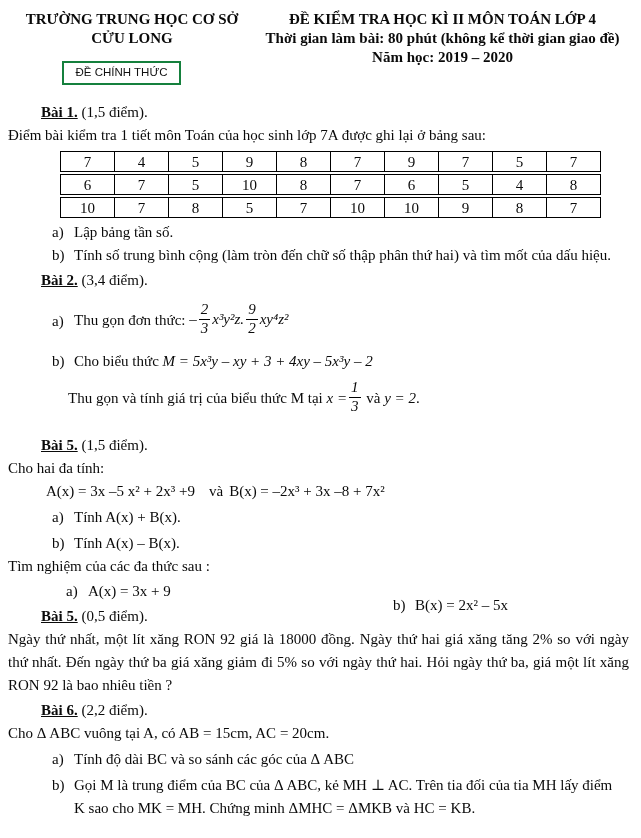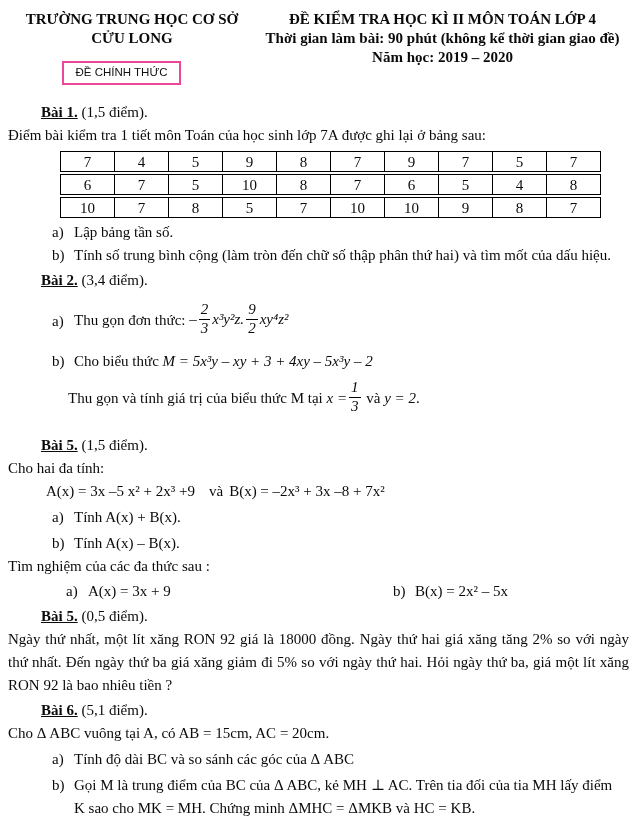--- a/index.html
+++ b/index.html
@@ -9,21 +9,21 @@
     font-family:"Liberation Serif","DejaVu Serif",serif;
     font-size:15px; line-height:23px; color:#0a0a0a;
     padding:10px 12px 0 8px; position:relative;
   }
   
   .header { display:flex; }
   .header-left { width:248px; text-align:center; }
   .header-left .school { font-weight:bold; font-size:15px; line-height:19px; }
   .badge {
     display:inline-block; margin-top:13px; margin-right:21px;
-    border:2px solid #ec4899; padding:3px 11px 4px;
+    border:2px solid #15803d; padding:3px 11px 4px;
     font-family:"Liberation Sans","DejaVu Sans",sans-serif;
     font-size:11.5px; line-height:13px; color:#111;
   }
   .header-right { flex:1; text-align:center; }
   .header-right div { font-weight:bold; font-size:15px; line-height:19px; }
   
   .content { margin-top:16px; }
   .sec-head { margin-top:2px;margin-left:33px; }
   .bai-label { font-weight:bold; text-decoration:underline; }
   .intro { }
@@ -48,36 +48,36 @@
     line-height:1.05; margin:0 2px; position:relative; top:-2px;
   }
   .frac .num { display:block; border-bottom:1px solid #000; padding:0 2px 1px; }
   .frac .den { display:block; padding-top:1px; }
   .tall { margin-top:7px; margin-bottom:7px; min-height:44px; align-items:center; }
   .note-line { margin:9px 0 8px 60px; min-height:44px; display:flex; }
   .poly-line { margin-left:38px; }
   .sp { display:inline-block; width:14px; }
   
   .two-col { position:relative; margin-top:2px; }
-  .two-col .col-b { position:absolute; left:385px; top:0; }
+  .two-col .col-b { position:absolute; left:385px; top:14px; }
   
   .para { text-align:justify; }
 </style>
 </head>
 <body>
 
 <div class="header">
   <div class="header-left">
     <div class="school">TRƯỜNG TRUNG HỌC CƠ SỞ</div>
     <div class="school">CỬU LONG</div>
     <span class="badge">ĐỀ CHÍNH THỨC</span>
   </div>
   <div class="header-right">
     <div>ĐỀ KIỂM TRA HỌC KÌ II MÔN TOÁN LỚP 4</div>
-    <div>Thời gian làm bài: 90 phút (không kể thời gian giao đề)</div>
+    <div>Thời gian làm bài: 80 phút (không kể thời gian giao đề)</div>
     <div>Năm học: 2019 – 2020</div>
   </div>
 </div>
 
 <div class="content">
 
   <div class="sec-head">
     <span class="bai-label">Bài 1.</span><span> (1,5 điểm).</span>
   </div>
   <div class="intro">Điểm bài kiểm tra 1 tiết môn Toán của học sinh lớp 7A được ghi lại ở bảng sau:</div>
@@ -178,21 +178,21 @@
       <span class="item-label" style="display:inline-block;width:22px">b)</span><span>B(x) = 2x² – 5x</span>
     </div>
   </div>
 
   <div class="sec-head">
     <span class="bai-label">Bài 5.</span><span> (0,5 điểm).</span>
   </div>
   <div class="para">Ngày thứ nhất, một lít xăng RON 92 giá là 18000 đồng. Ngày thứ hai giá xăng tăng 2% so với ngày thứ nhất. Đến ngày thứ ba giá xăng giảm đi 5% so với ngày thứ hai. Hỏi ngày thứ ba, giá một lít xăng RON 92 là bao nhiêu tiền ?</div>
 
   <div class="sec-head">
-    <span class="bai-label">Bài 6.</span><span> (5,1 điểm).</span>
+    <span class="bai-label">Bài 6.</span><span> (2,2 điểm).</span>
   </div>
   <div class="intro">Cho Δ ABC vuông  tại A, có AB = 15cm, AC = 20cm.</div>
   <div class="item item6">
     <span class="item-label">a)</span>
     <div class="item-body">Tính độ dài BC và so sánh các góc của Δ ABC</div>
   </div>
   <div class="item item6">
     <span class="item-label">b)</span>
     <div class="item-body">Gọi M là trung điểm của BC của Δ ABC, kẻ MH ⊥ AC. Trên tia đối của tia MH lấy điểm K sao cho MK = MH. Chứng minh  ΔMHC = ΔMKB và HC = KB.</div>
   </div>

